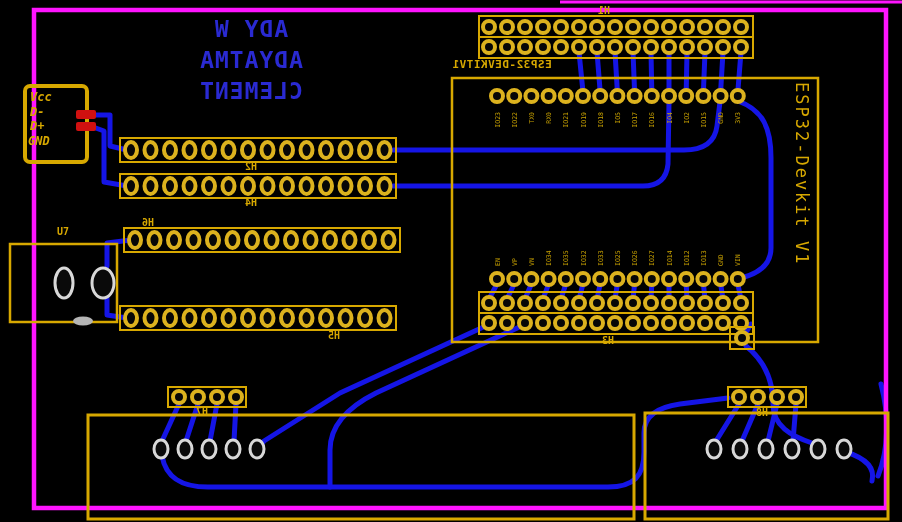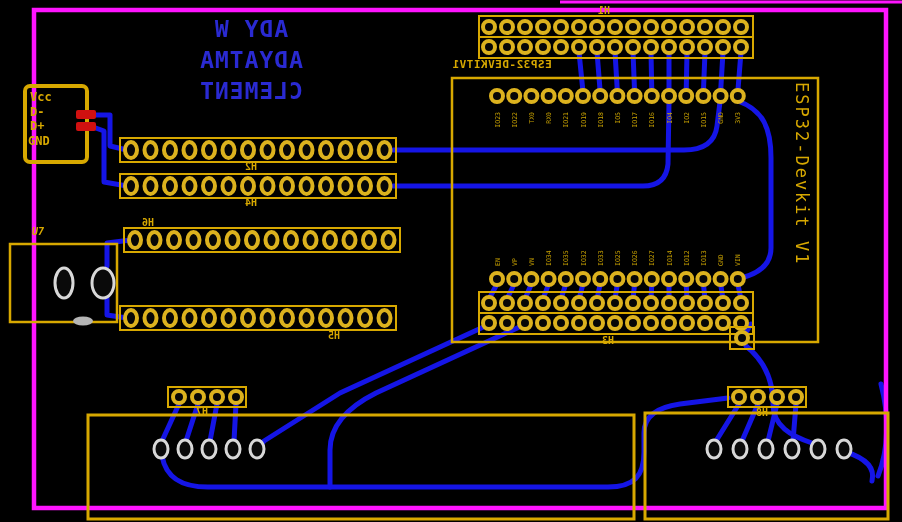--- a/index.html
+++ b/index.html
@@ -14,21 +14,21 @@
   .author {
     left:172px; top:14px; width:158px; text-align:center;
     color:#2a2ad2; font-size:23px; font-weight:bold; line-height:31px; letter-spacing:1px;
   }
   .silk-top { left:452px; top:58px; font-size:11px; font-weight:bold; letter-spacing:0.5px; }
   .side-label {
     left:812px; top:82px; transform:rotate(90deg); transform-origin:0 0;
     font-size:17px; letter-spacing:2px;
   }
   .ref { font-size:10px; font-weight:bold; }
-  .usb-pin { font-size:12px; font-weight:bold; }
+  .usb-pin { font-size:12px; font-weight:bold;font-style:italic; }
   .trace { stroke:#1515e6; stroke-width:5; fill:none; stroke-linecap:round; stroke-linejoin:round; }
   .silkline { stroke:#d7a800; fill:none; }
   .pad-box { stroke:#d7a800; stroke-width:2; fill:none; }
   .pad-gold { fill:#070707; stroke:#dcb21e; stroke-width:4; }
   .pad-silver { fill:#0a0a0a; stroke:#d8d8d8; stroke-width:3; }
   .pinlabel { fill:#c9a200; font-size:6.5px; font-family:"DejaVu Sans Mono", monospace; }
 </style>
 </head>
 <body>
 
@@ -357,19 +357,19 @@
   <div class="t side-label">ESP32-Devkit V1</div>
 
   <div class="t ref mir" style="left:598px; top:5px;">H1</div>
   <div class="t ref mir" style="left:245px; top:161px;">H2</div>
   <div class="t ref mir" style="left:245px; top:197px;">H4</div>
   <div class="t ref mir" style="left:142px; top:217px;">H6</div>
   <div class="t ref mir" style="left:328px; top:330px;">H5</div>
   <div class="t ref mir" style="left:602px; top:335px;">H3</div>
   <div class="t ref mir" style="left:196px; top:406px;">H7</div>
   <div class="t ref mir" style="left:756px; top:407px;">H8</div>
-  <div class="t ref" style="left:32px;  top:226px;font-style:italic;">U7</div>
+  <div class="t ref" style="left:57px;  top:226px;">U7</div>
 
   <div class="t usb-pin" style="left:30px; top:90px;">Vcc</div>
   <div class="t usb-pin" style="left:30px; top:105px;">D-</div>
   <div class="t usb-pin" style="left:30px; top:119px;">D+</div>
   <div class="t usb-pin" style="left:28px; top:134px;">GND</div>
 </div>
 
 </body></html>

